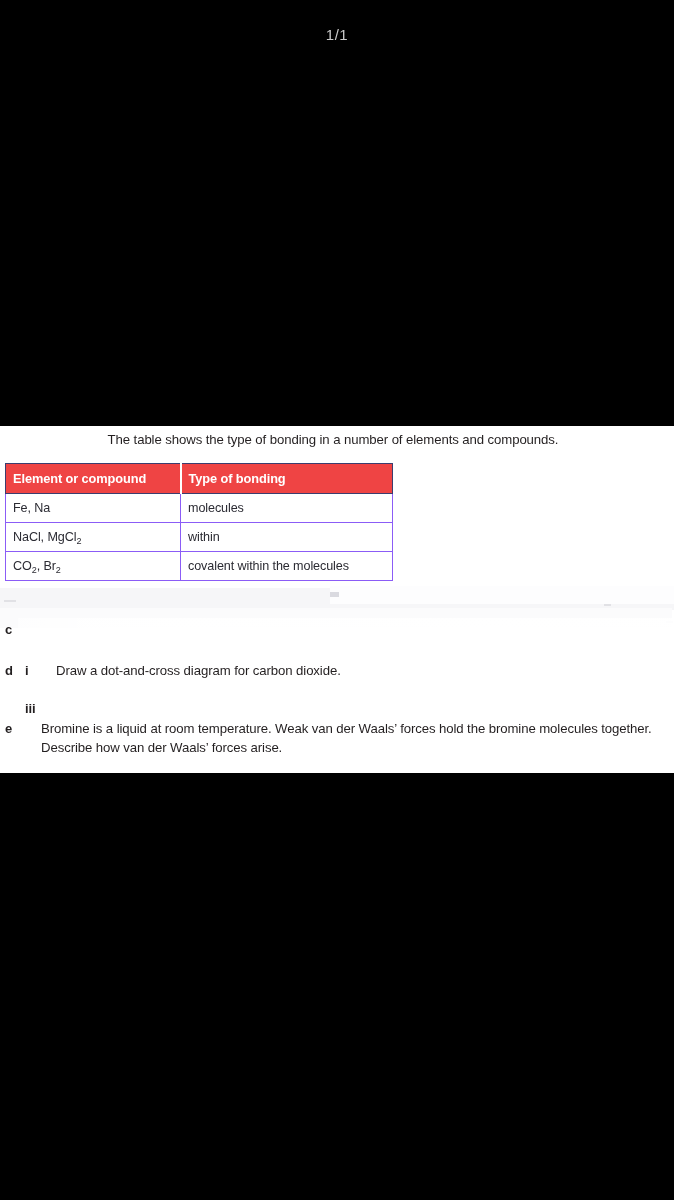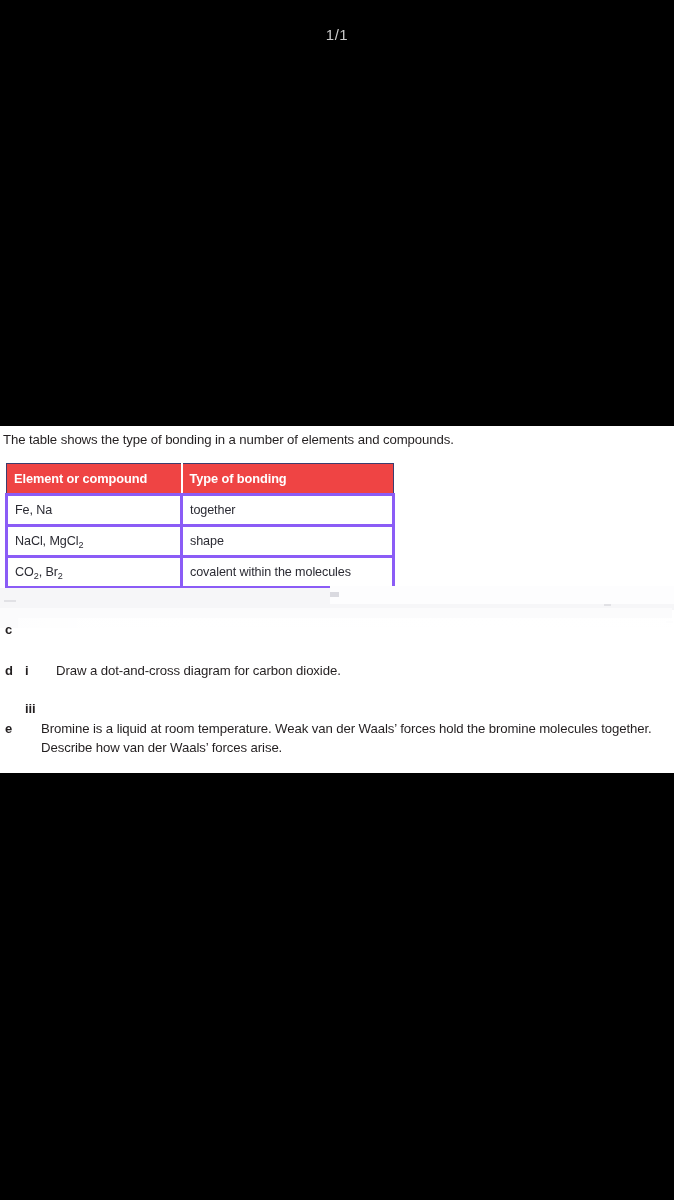--- a/index.html
+++ b/index.html
@@ -51,20 +51,21 @@
 
   .intro-line {
     position: absolute;
     left: 3px;
     top: 5px;
     width: 660px;
     font-size: 13.2px;
     line-height: 17px;
     color: #231f20;
     letter-spacing: -0.1px;
+    text-align: center;
   }
 
   
   .bond-table {
     position: absolute;
     left: 5px;
     top: 37px;
     width: 387px;
     border-collapse: collapse;
     table-layout: fixed;
@@ -82,21 +83,21 @@
     height: 17px;
     font-size: 12.8px;
     border: 1px solid #3b3d6e;
     letter-spacing: -0.1px;
   }
   .bond-table th.col-div {
     border-left: 2px solid #ffffff;
     margin-left: 44px;
   }
   .bond-table td {
-    border: 3px solid #8b5cf6;
+    border: 1px solid #8b5cf6;
     padding: 5px 7px 5px 7px;
     height: 18px;
     color: #2b2b33;
     vertical-align: middle;
     letter-spacing: -0.1px;
   }
   .bond-table td sub {
     font-size: 0.72em;
     vertical-align: baseline;
     position: relative;
@@ -236,25 +237,25 @@
       </colgroup>
     <thead>
       <tr>
         <th>Element or compound</th>
         <th class="col-div">Type of bonding</th>
       </tr>
     </thead>
     <tbody>
       <tr>
         <td><span>Fe, Na</span></td>
-        <td>together</td>
+        <td>molecules</td>
       </tr>
       <tr>
         <td><span>NaCl, MgCl</span><sub>2</sub></td>
-        <td>shape</td>
+        <td>within</td>
       </tr>
       <tr>
         <td><span>CO</span><sub>2</sub><span>, Br</span><sub>2</sub></td>
         <td>covalent within the molecules</td>
       </tr>
     </tbody>
   </table>
 
   <div class="erased-block">
     <div class="erase-smudge smudge-a"></div>

